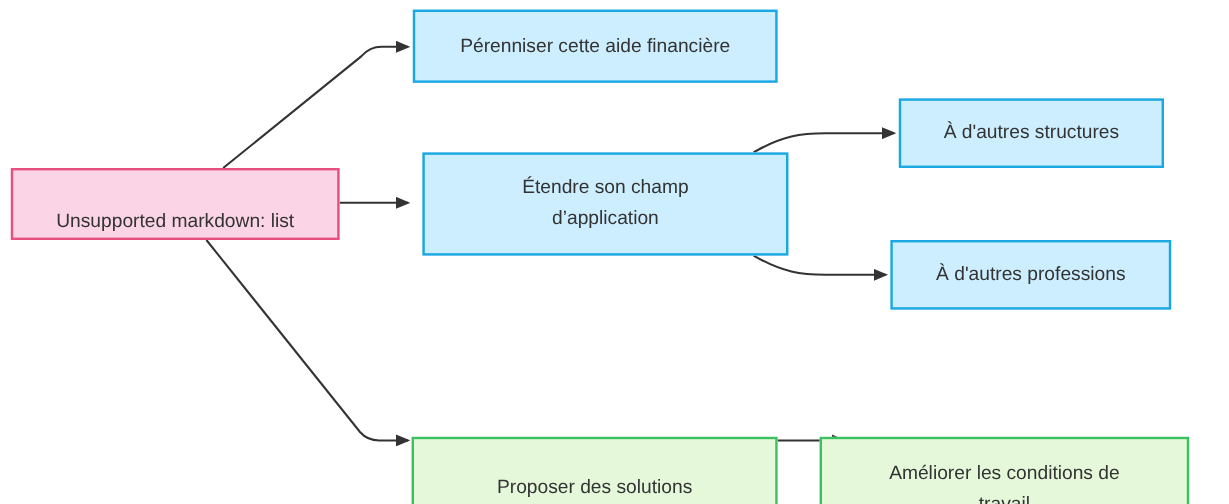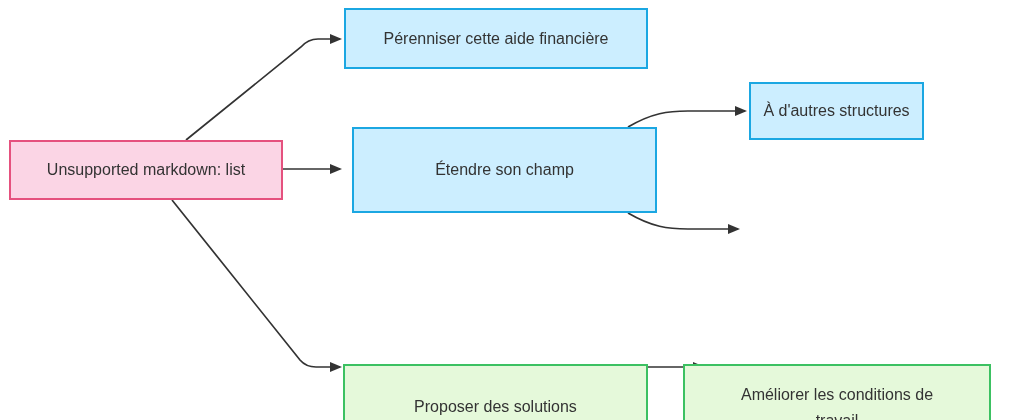--- a/index.html
+++ b/index.html
@@ -15,21 +15,21 @@
   .edges{position:absolute;left:0;top:0;pointer-events:none;}
   .edge{fill:none;stroke:var(--edge);stroke-width:1.7px;}
   .arrowhead{fill:var(--edge);stroke:none;}
   .node{
     position:absolute;
     display:flex;flex-direction:column;align-items:center;justify-content:center;
     text-align:center;
     font-size:16px;line-height:26px;color:var(--text);
     border:2px solid;
   }
-  .node.pink {background:var(--pink-fill); border-color:var(--pink-stroke);}
+  .node.pink {background:var(--pink-fill); border-color:var(--pink-stroke);justify-content:flex-end;}
   .node.blue {background:var(--blue-fill); border-color:var(--blue-stroke);}
   .node.green{background:var(--green-fill);border-color:var(--green-stroke);margin-top:40px;}
   .line{display:block;}
 </style>
 </head>
 <body>
 
 <div class="canvas">
 
   <svg class="edges" width="1024" height="420" viewBox="0 0 1024 420">
@@ -49,26 +49,30 @@
   <div class="node pink" style="left:9px;top:140px;width:274px;height:60px">
     <span class="line">Unsupported markdown: list</span>
   </div>
 
   <div class="node blue" style="left:344px;top:8px;width:304px;height:61px">
     <span class="line">Pérenniser cette aide financière</span>
   </div>
 
   <div class="node blue" style="left:352px;top:127px;width:305px;height:86px">
     <span class="line">Étendre son champ</span>
+    <span class="line">d’application</span>
   </div>
 
-  <div class="node blue" style="left:749px;top:82px;width:175px;height:58px">
+  <div class="node blue" style="left:749px;top:82px;width:221px;height:58px">
     <span class="line">À d'autres structures</span>
   </div>
 
+  <div class="node blue" style="left:742px;top:200px;width:234px;height:58px">
+    <span class="line">À d'autres professions</span>
+  </div>
 
   <div class="node green" style="left:343px;top:324px;width:305px;height:86px">
     <span class="line">Proposer des solutions</span>
   </div>
 
   <div class="node green" style="left:683px;top:324px;width:308px;height:88px">
     <span class="line">Améliorer les conditions de</span>
     <span class="line">travail</span>
   </div>
 

